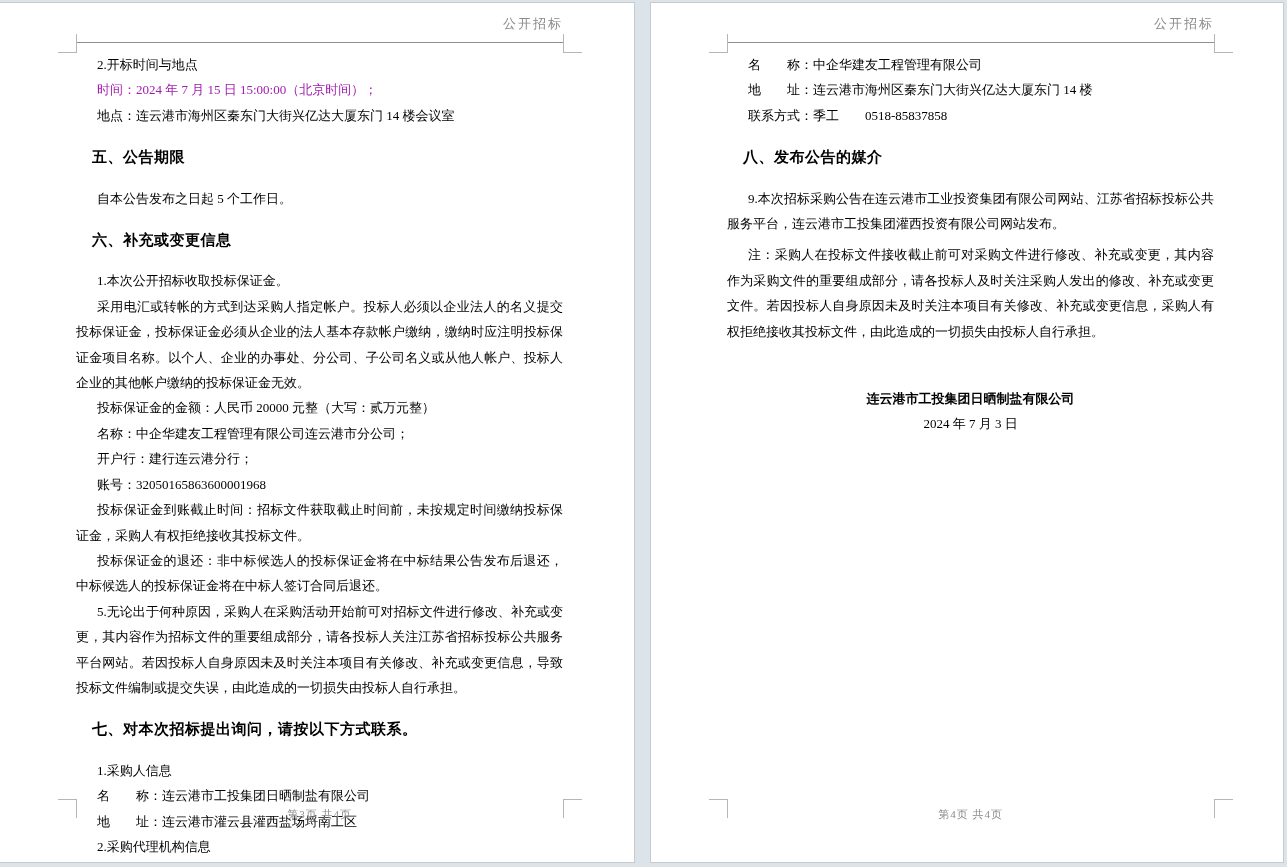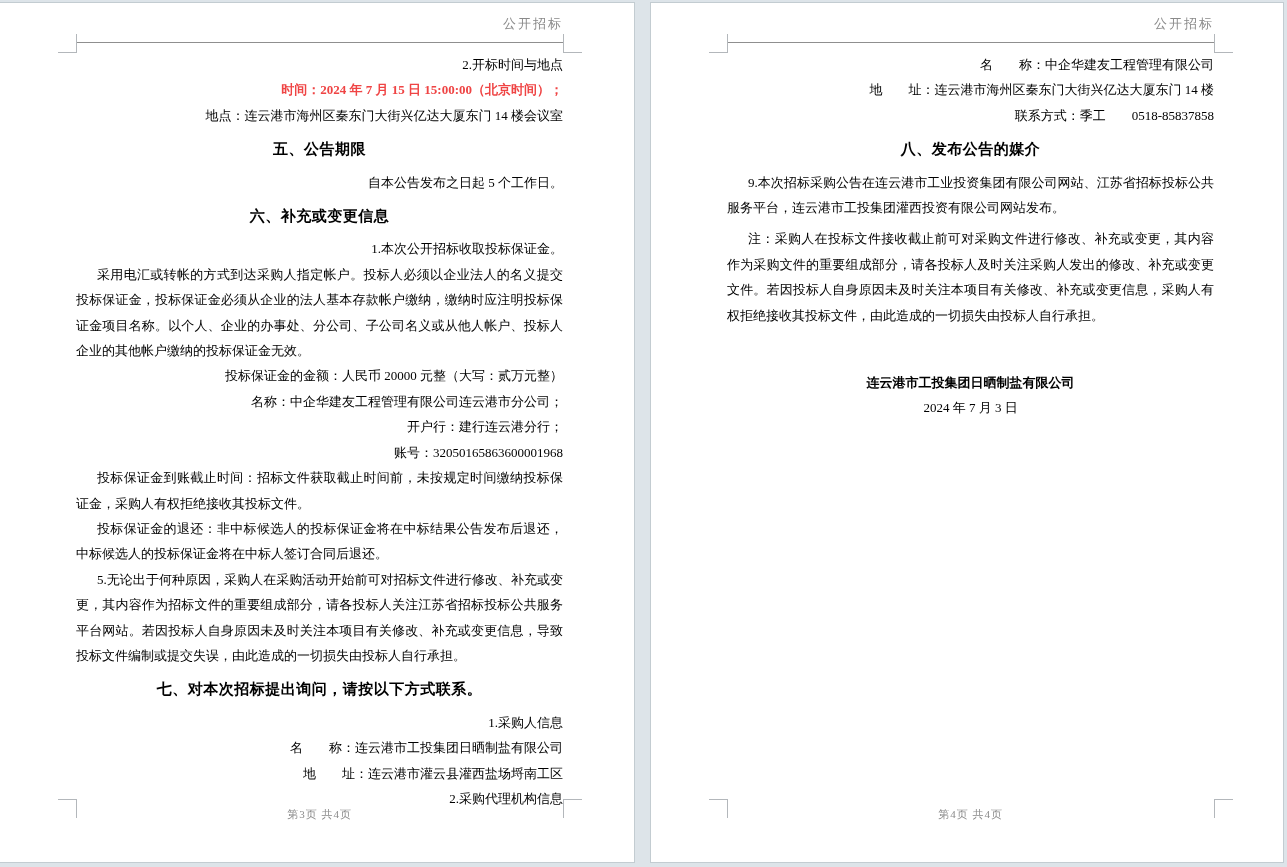--- a/index.html
+++ b/index.html
@@ -30,28 +30,27 @@
   .mark.tl{left:58px;top:31px;border-right:1px solid #b3b7bb;border-bottom:1px solid #b3b7bb;}
   .mark.tr{left:563px;top:31px;border-left:1px solid #b3b7bb;border-bottom:1px solid #b3b7bb;}
   .mark.bl{left:58px;top:796px;border-right:1px solid #b3b7bb;border-top:1px solid #b3b7bb;}
   .mark.br{left:563px;top:796px;border-left:1px solid #b3b7bb;border-top:1px solid #b3b7bb;}
 
   .content{
     position:absolute;left:76px;top:49px;width:487px;
     font-size:13px;line-height:25.4px;
   }
   .content p{margin:0;padding:0;}
-  p.ind{text-indent:21px;text-align:right;}
+  p.ind{text-indent:21px;}
   p.jus{text-indent:21px;text-align:justify;}
-  p.red{color:#ef4444;font-weight:bold;}
+  p.red{color:#a21caf;}
   h2.sec{
-    margin:8px;padding:0;font-size:15px;line-height:25.4px;font-weight:bold;
+    margin:16px;padding:0;font-size:15px;line-height:25.4px;font-weight:bold;
     font-family:"Liberation Sans","DejaVu Sans",sans-serif;
     letter-spacing:0.5px;
-    text-align:center;
   }
   p.mt8{margin-top:8px !important;}
   p.mt6{margin-top:6px !important;}
   p.ctr{text-align:center;}
   p.sig{margin-top:42px !important;font-weight:bold;
         font-family:"Liberation Sans","DejaVu Sans",sans-serif;}
   .pg-footer{
     position:absolute;top:804px;left:76px;width:487px;text-align:center;
     font-size:11px;color:#8a8a8a;letter-spacing:1px;
   }

